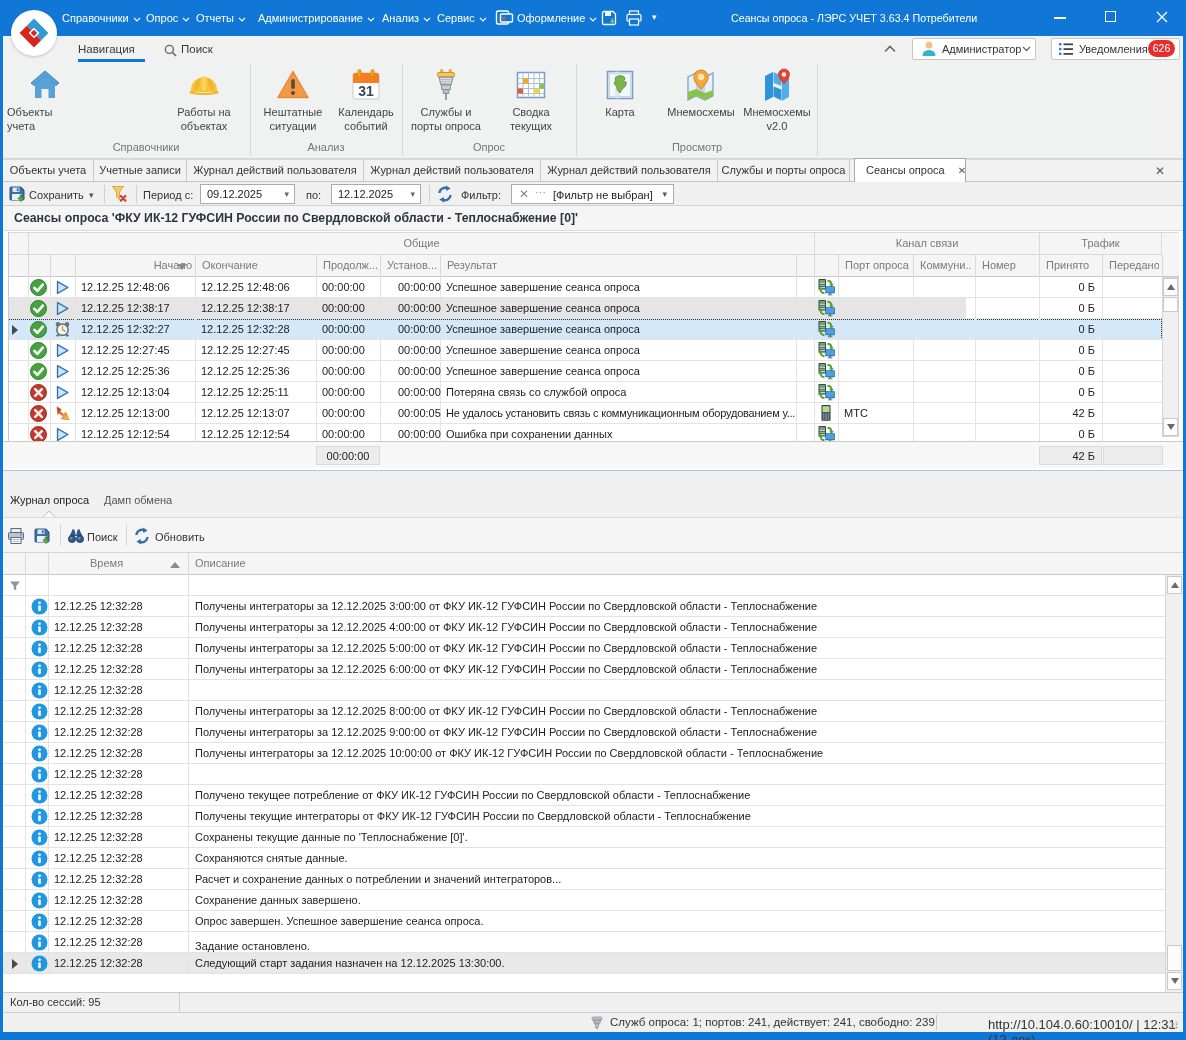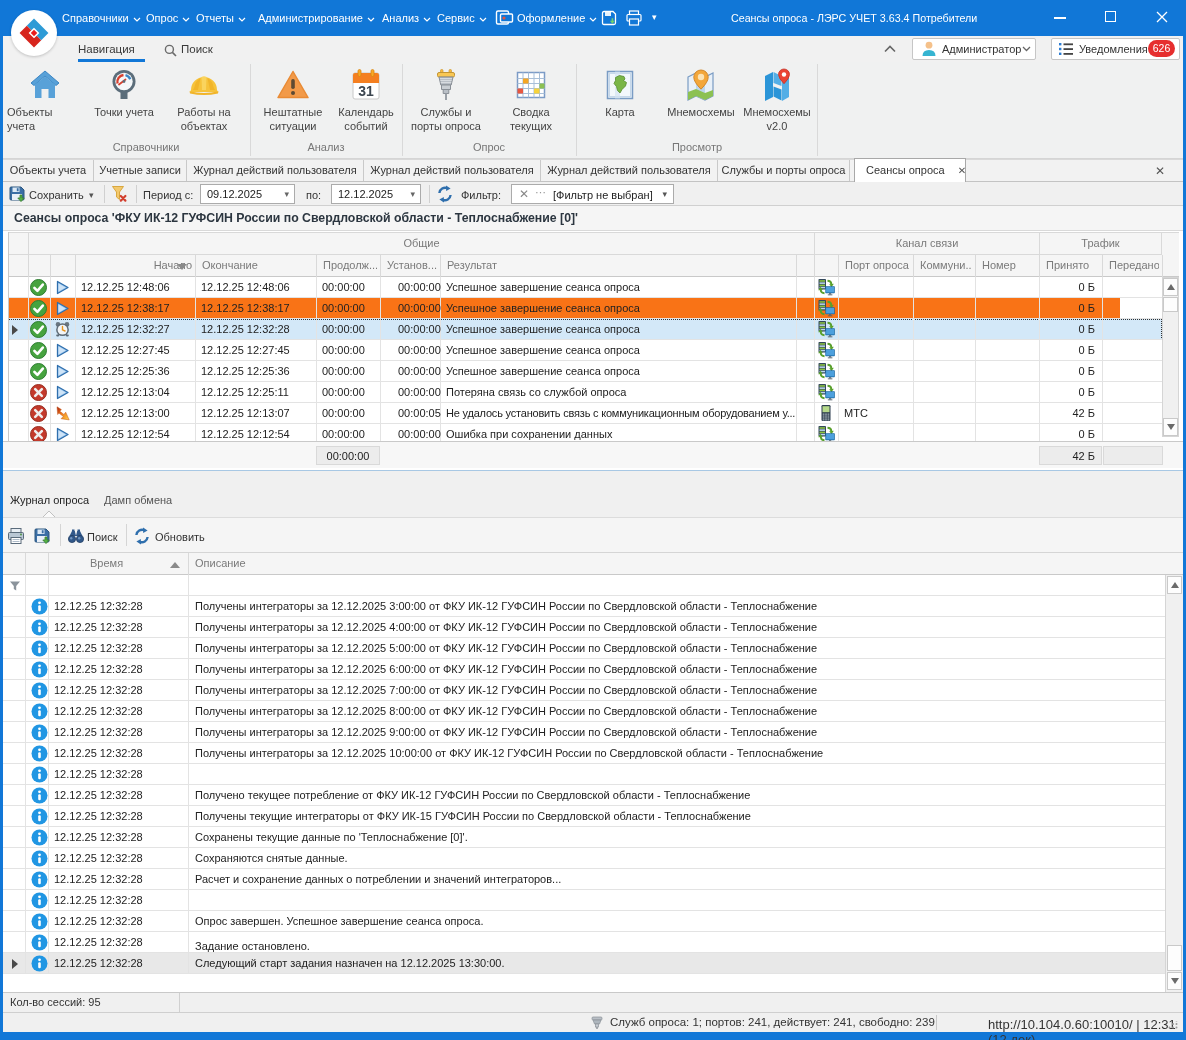--- a/index.html
+++ b/index.html
@@ -100,32 +100,20 @@
       </svg></div>
 <div class="abs" style="left:1079px;top:43px;font-size:11px;color:#333;">Уведомления</div>
 <div class="abs" style="left:1148px;top:40px;width:27px;height:17px;background:#e62e2e;border-radius:9px;color:#fff;font-size:10.5px;text-align:center;line-height:17px;">626</div>
 <div class="abs" style="left:3px;top:62px;width:1180px;height:97px;background:#f0f1f1;border-bottom:1px solid #d5d5d5;"></div>
 <div class="abs" style="left:7px;top:66px;width:76px;height:88px;text-align:left;">
       <div style="margin:2px auto 0;width:34px;height:34px;"><svg width="34" height="34" viewBox="0 0 34 34" style="">
           <path d="M17 3 L31 15 L28 17.5 L17 8 L6 17.5 L3 15 Z" fill="#58a1d8" stroke="#3c86c4" stroke-width="1" stroke-linejoin="round"></path>
           <path d="M7 16.5 L17 8.5 L27 16.5 V30 H20.5 V21 H13.5 V30 H7 Z" fill="#58a1d8"></path>
         </svg></div>
       <div style="margin-top:3px;font-size:11px;color:#444;line-height:14px;">Объекты<br>учета</div>
-    </div>
-<div class="abs" style="left:79px;top:66px;width:90px;height:88px;text-align:center;">
-      <div style="margin:2px auto 0;width:34px;height:34px;"><svg width="34" height="34" viewBox="0 0 34 34" style="">
-          <circle cx="17" cy="13.5" r="11.5" fill="#5b6d7a"></circle>
-          <circle cx="17" cy="13.5" r="8.7" fill="#f4f7f9"></circle>
-          <rect x="13.5" y="23" width="7" height="8" fill="#5b6d7a"></rect>
-          <path d="M10.5 15.5 a7 7 0 0 1 6-8.5" stroke="#d7402e" stroke-width="2.4" fill="none"></path>
-          <path d="M18.5 7.2 a7 7 0 0 1 4.8 4" stroke="#3c86c4" stroke-width="2.4" fill="none"></path>
-          <path d="M12 16.5 L18.5 11.5" stroke="#d7402e" stroke-width="1.8" stroke-linecap="round"></path>
-          <circle cx="17" cy="13.5" r="1.4" fill="#5b6d7a"></circle>
-        </svg></div>
-      <div style="margin-top:3px;font-size:11px;color:#444;line-height:14px;">Точки учета</div>
     </div>
 <div class="abs" style="left:250px;top:66px;width:86px;height:88px;text-align:center;">
       <div style="margin:2px auto 0;width:34px;height:34px;"><svg width="34" height="34" viewBox="0 0 34 34" style="">
           <path d="M17 3.5 L32 29.5 H2 Z" fill="#f29a49" stroke="#e98b35" stroke-width="1.5" stroke-linejoin="round"></path>
           <rect x="15.2" y="11" width="3.6" height="10" rx="1.8" fill="#5d4a33"></rect>
           <circle cx="17" cy="25" r="2" fill="#5d4a33"></circle>
         </svg></div>
       <div style="margin-top:3px;font-size:11px;color:#444;line-height:14px;">Нештатные<br>ситуации</div>
     </div>
 <div class="abs" style="left:166px;top:66px;width:76px;height:88px;text-align:center;">
@@ -333,21 +321,21 @@
             <path d="M12.2 6.2 l2.3 3 2.3 -3.4 z" fill="#5aa02c"></path>
             <path d="M7.5 15.2 q-3.5 0 -3.8 -3.2" stroke="#5aa02c" stroke-width="2" fill="none"></path>
             <path d="M5.8 11.8 l-2.3 -3 -2.3 3.4 z" fill="#5aa02c"></path>
             <rect x="8.3" y="8.2" width="9.5" height="7" rx="0.6" fill="#1c6ca8"></rect>
             <rect x="9.1" y="9" width="7.9" height="5.4" fill="#4da0dd"></rect>
             <rect x="12" y="15.2" width="2.2" height="1.2" fill="#51606c"></rect>
             <rect x="10.8" y="16.4" width="4.6" height="0.9" fill="#51606c"></rect>
           </svg></div>
 <div style="position:absolute;left:1031px;top:4px;width:56px;text-align:right;color:#222;">0 Б</div>
 </div>
-<div style="position:absolute;left:0;top:21px;width:1112px;height:21px;background:#f97316;">
+<div style="position:absolute;left:0;top:21px;width:958px;height:21px;background:#e5e5e5;">
 <div style="position:absolute;left:20px;top:0;width:1px;height:21px;background:#e3e3e3;"></div>
 <div style="position:absolute;left:42px;top:0;width:1px;height:21px;background:#e3e3e3;"></div>
 <div style="position:absolute;left:67px;top:0;width:1px;height:21px;background:#e3e3e3;"></div>
 <div style="position:absolute;left:187px;top:0;width:1px;height:21px;background:#e3e3e3;"></div>
 <div style="position:absolute;left:308px;top:0;width:1px;height:21px;background:#e3e3e3;"></div>
 <div style="position:absolute;left:372px;top:0;width:1px;height:21px;background:#e3e3e3;"></div>
 <div style="position:absolute;left:432px;top:0;width:1px;height:21px;background:#e3e3e3;"></div>
 <div style="position:absolute;left:788px;top:0;width:1px;height:21px;background:#e3e3e3;"></div>
 <div style="position:absolute;left:806px;top:0;width:1px;height:21px;background:#e3e3e3;"></div>
 <div style="position:absolute;left:830px;top:0;width:1px;height:21px;background:#e3e3e3;"></div>
@@ -812,21 +800,20 @@
 <div style="position:absolute;left:0;top:20px;width:100%;height:1px;background:#e3e3e3;"></div>
 <div style="position:absolute;left:22px;top:0;width:1px;height:21px;background:#e3e3e3;"></div>
 <div style="position:absolute;left:45px;top:0;width:1px;height:21px;background:#e3e3e3;"></div>
 <div style="position:absolute;left:185px;top:0;width:1px;height:21px;background:#e3e3e3;"></div>
 <div style="position:absolute;left:28px;top:2px;"><svg width="17" height="17" viewBox="0 0 17 17" style="">
           <circle cx="8.5" cy="8.5" r="8" fill="#2196e3"></circle>
           <circle cx="8.5" cy="4.8" r="1.4" fill="#fff"></circle>
           <rect x="7.2" y="7.2" width="2.6" height="6" rx="1.2" fill="#fff"></rect>
         </svg></div>
 <div style="position:absolute;left:51px;top:4px;color:#222;">12.12.25 12:32:28</div>
-<div style="position:absolute;left:192px;top:4px;color:#222;white-space:nowrap;overflow:hidden;width:960px;">Получены интеграторы за 12.12.2025 7:00:00 от ФКУ ИК-12 ГУФСИН России по Свердловской области - Теплоснабжение</div>
 </div>
 <div class="abs" style="left:3px;top:701px;width:1162px;height:21px;background:#fff;">
 <div style="position:absolute;left:0;top:20px;width:100%;height:1px;background:#e3e3e3;"></div>
 <div style="position:absolute;left:22px;top:0;width:1px;height:21px;background:#e3e3e3;"></div>
 <div style="position:absolute;left:45px;top:0;width:1px;height:21px;background:#e3e3e3;"></div>
 <div style="position:absolute;left:185px;top:0;width:1px;height:21px;background:#e3e3e3;"></div>
 <div style="position:absolute;left:28px;top:2px;"><svg width="17" height="17" viewBox="0 0 17 17" style="">
           <circle cx="8.5" cy="8.5" r="8" fill="#2196e3"></circle>
           <circle cx="8.5" cy="4.8" r="1.4" fill="#fff"></circle>
           <rect x="7.2" y="7.2" width="2.6" height="6" rx="1.2" fill="#fff"></rect>
@@ -889,21 +876,21 @@
 <div style="position:absolute;left:0;top:20px;width:100%;height:1px;background:#e3e3e3;"></div>
 <div style="position:absolute;left:22px;top:0;width:1px;height:21px;background:#e3e3e3;"></div>
 <div style="position:absolute;left:45px;top:0;width:1px;height:21px;background:#e3e3e3;"></div>
 <div style="position:absolute;left:185px;top:0;width:1px;height:21px;background:#e3e3e3;"></div>
 <div style="position:absolute;left:28px;top:2px;"><svg width="17" height="17" viewBox="0 0 17 17" style="">
           <circle cx="8.5" cy="8.5" r="8" fill="#2196e3"></circle>
           <circle cx="8.5" cy="4.8" r="1.4" fill="#fff"></circle>
           <rect x="7.2" y="7.2" width="2.6" height="6" rx="1.2" fill="#fff"></rect>
         </svg></div>
 <div style="position:absolute;left:51px;top:4px;color:#222;">12.12.25 12:32:28</div>
-<div style="position:absolute;left:192px;top:4px;color:#222;white-space:nowrap;overflow:hidden;width:960px;">Получены текущие интеграторы от ФКУ ИК-15 ГУФСИН России по Свердловской области - Теплоснабжение</div>
+<div style="position:absolute;left:192px;top:4px;color:#222;white-space:nowrap;overflow:hidden;width:960px;">Получены текущие интеграторы от ФКУ ИК-12 ГУФСИН России по Свердловской области - Теплоснабжение</div>
 </div>
 <div class="abs" style="left:3px;top:827px;width:1162px;height:21px;background:#fff;">
 <div style="position:absolute;left:0;top:20px;width:100%;height:1px;background:#e3e3e3;"></div>
 <div style="position:absolute;left:22px;top:0;width:1px;height:21px;background:#e3e3e3;"></div>
 <div style="position:absolute;left:45px;top:0;width:1px;height:21px;background:#e3e3e3;"></div>
 <div style="position:absolute;left:185px;top:0;width:1px;height:21px;background:#e3e3e3;"></div>
 <div style="position:absolute;left:28px;top:2px;"><svg width="17" height="17" viewBox="0 0 17 17" style="">
           <circle cx="8.5" cy="8.5" r="8" fill="#2196e3"></circle>
           <circle cx="8.5" cy="4.8" r="1.4" fill="#fff"></circle>
           <rect x="7.2" y="7.2" width="2.6" height="6" rx="1.2" fill="#fff"></rect>
@@ -941,20 +928,21 @@
 <div style="position:absolute;left:0;top:20px;width:100%;height:1px;background:#e3e3e3;"></div>
 <div style="position:absolute;left:22px;top:0;width:1px;height:21px;background:#e3e3e3;"></div>
 <div style="position:absolute;left:45px;top:0;width:1px;height:21px;background:#e3e3e3;"></div>
 <div style="position:absolute;left:185px;top:0;width:1px;height:21px;background:#e3e3e3;"></div>
 <div style="position:absolute;left:28px;top:2px;"><svg width="17" height="17" viewBox="0 0 17 17" style="">
           <circle cx="8.5" cy="8.5" r="8" fill="#2196e3"></circle>
           <circle cx="8.5" cy="4.8" r="1.4" fill="#fff"></circle>
           <rect x="7.2" y="7.2" width="2.6" height="6" rx="1.2" fill="#fff"></rect>
         </svg></div>
 <div style="position:absolute;left:51px;top:4px;color:#222;">12.12.25 12:32:28</div>
+<div style="position:absolute;left:192px;top:4px;color:#222;white-space:nowrap;overflow:hidden;width:960px;">Сохранение данных завершено.</div>
 </div>
 <div class="abs" style="left:3px;top:911px;width:1162px;height:21px;background:#fff;">
 <div style="position:absolute;left:0;top:20px;width:100%;height:1px;background:#e3e3e3;"></div>
 <div style="position:absolute;left:22px;top:0;width:1px;height:21px;background:#e3e3e3;"></div>
 <div style="position:absolute;left:45px;top:0;width:1px;height:21px;background:#e3e3e3;"></div>
 <div style="position:absolute;left:185px;top:0;width:1px;height:21px;background:#e3e3e3;"></div>
 <div style="position:absolute;left:28px;top:2px;"><svg width="17" height="17" viewBox="0 0 17 17" style="">
           <circle cx="8.5" cy="8.5" r="8" fill="#2196e3"></circle>
           <circle cx="8.5" cy="4.8" r="1.4" fill="#fff"></circle>
           <rect x="7.2" y="7.2" width="2.6" height="6" rx="1.2" fill="#fff"></rect>

